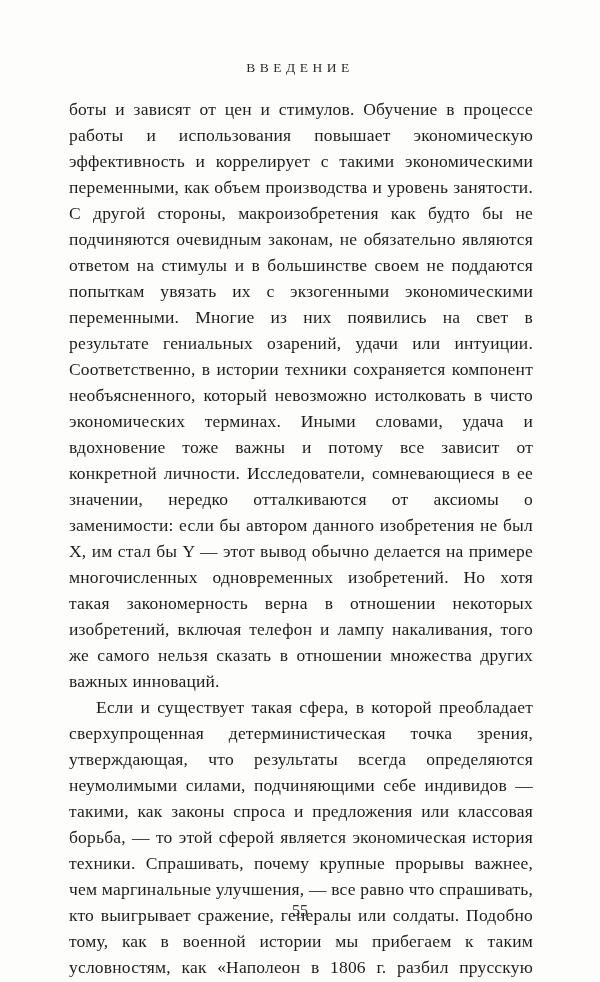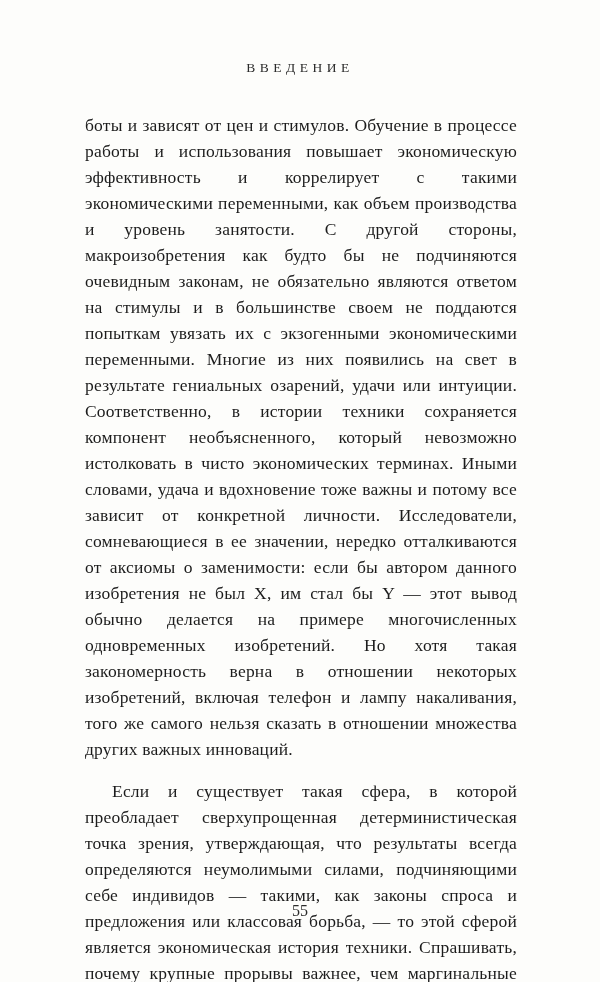--- a/index.html
+++ b/index.html
@@ -35,21 +35,21 @@
     left: 69px;
     width: 464px;
     font-size: 17.5px;
     line-height: 26px;
     text-align: justify;
     letter-spacing: 0.2px;
     hyphens: auto;
     -webkit-hyphens: auto;
   }
   .text-block p {
-    margin: 16px;
+    margin: 0;
     padding: 0;
   }
   .text-block p.indented {
     text-indent: 27px;
   }
   .page-number {
     position: absolute;
     bottom: 62px;
     left: 0;
     width: 100%;

